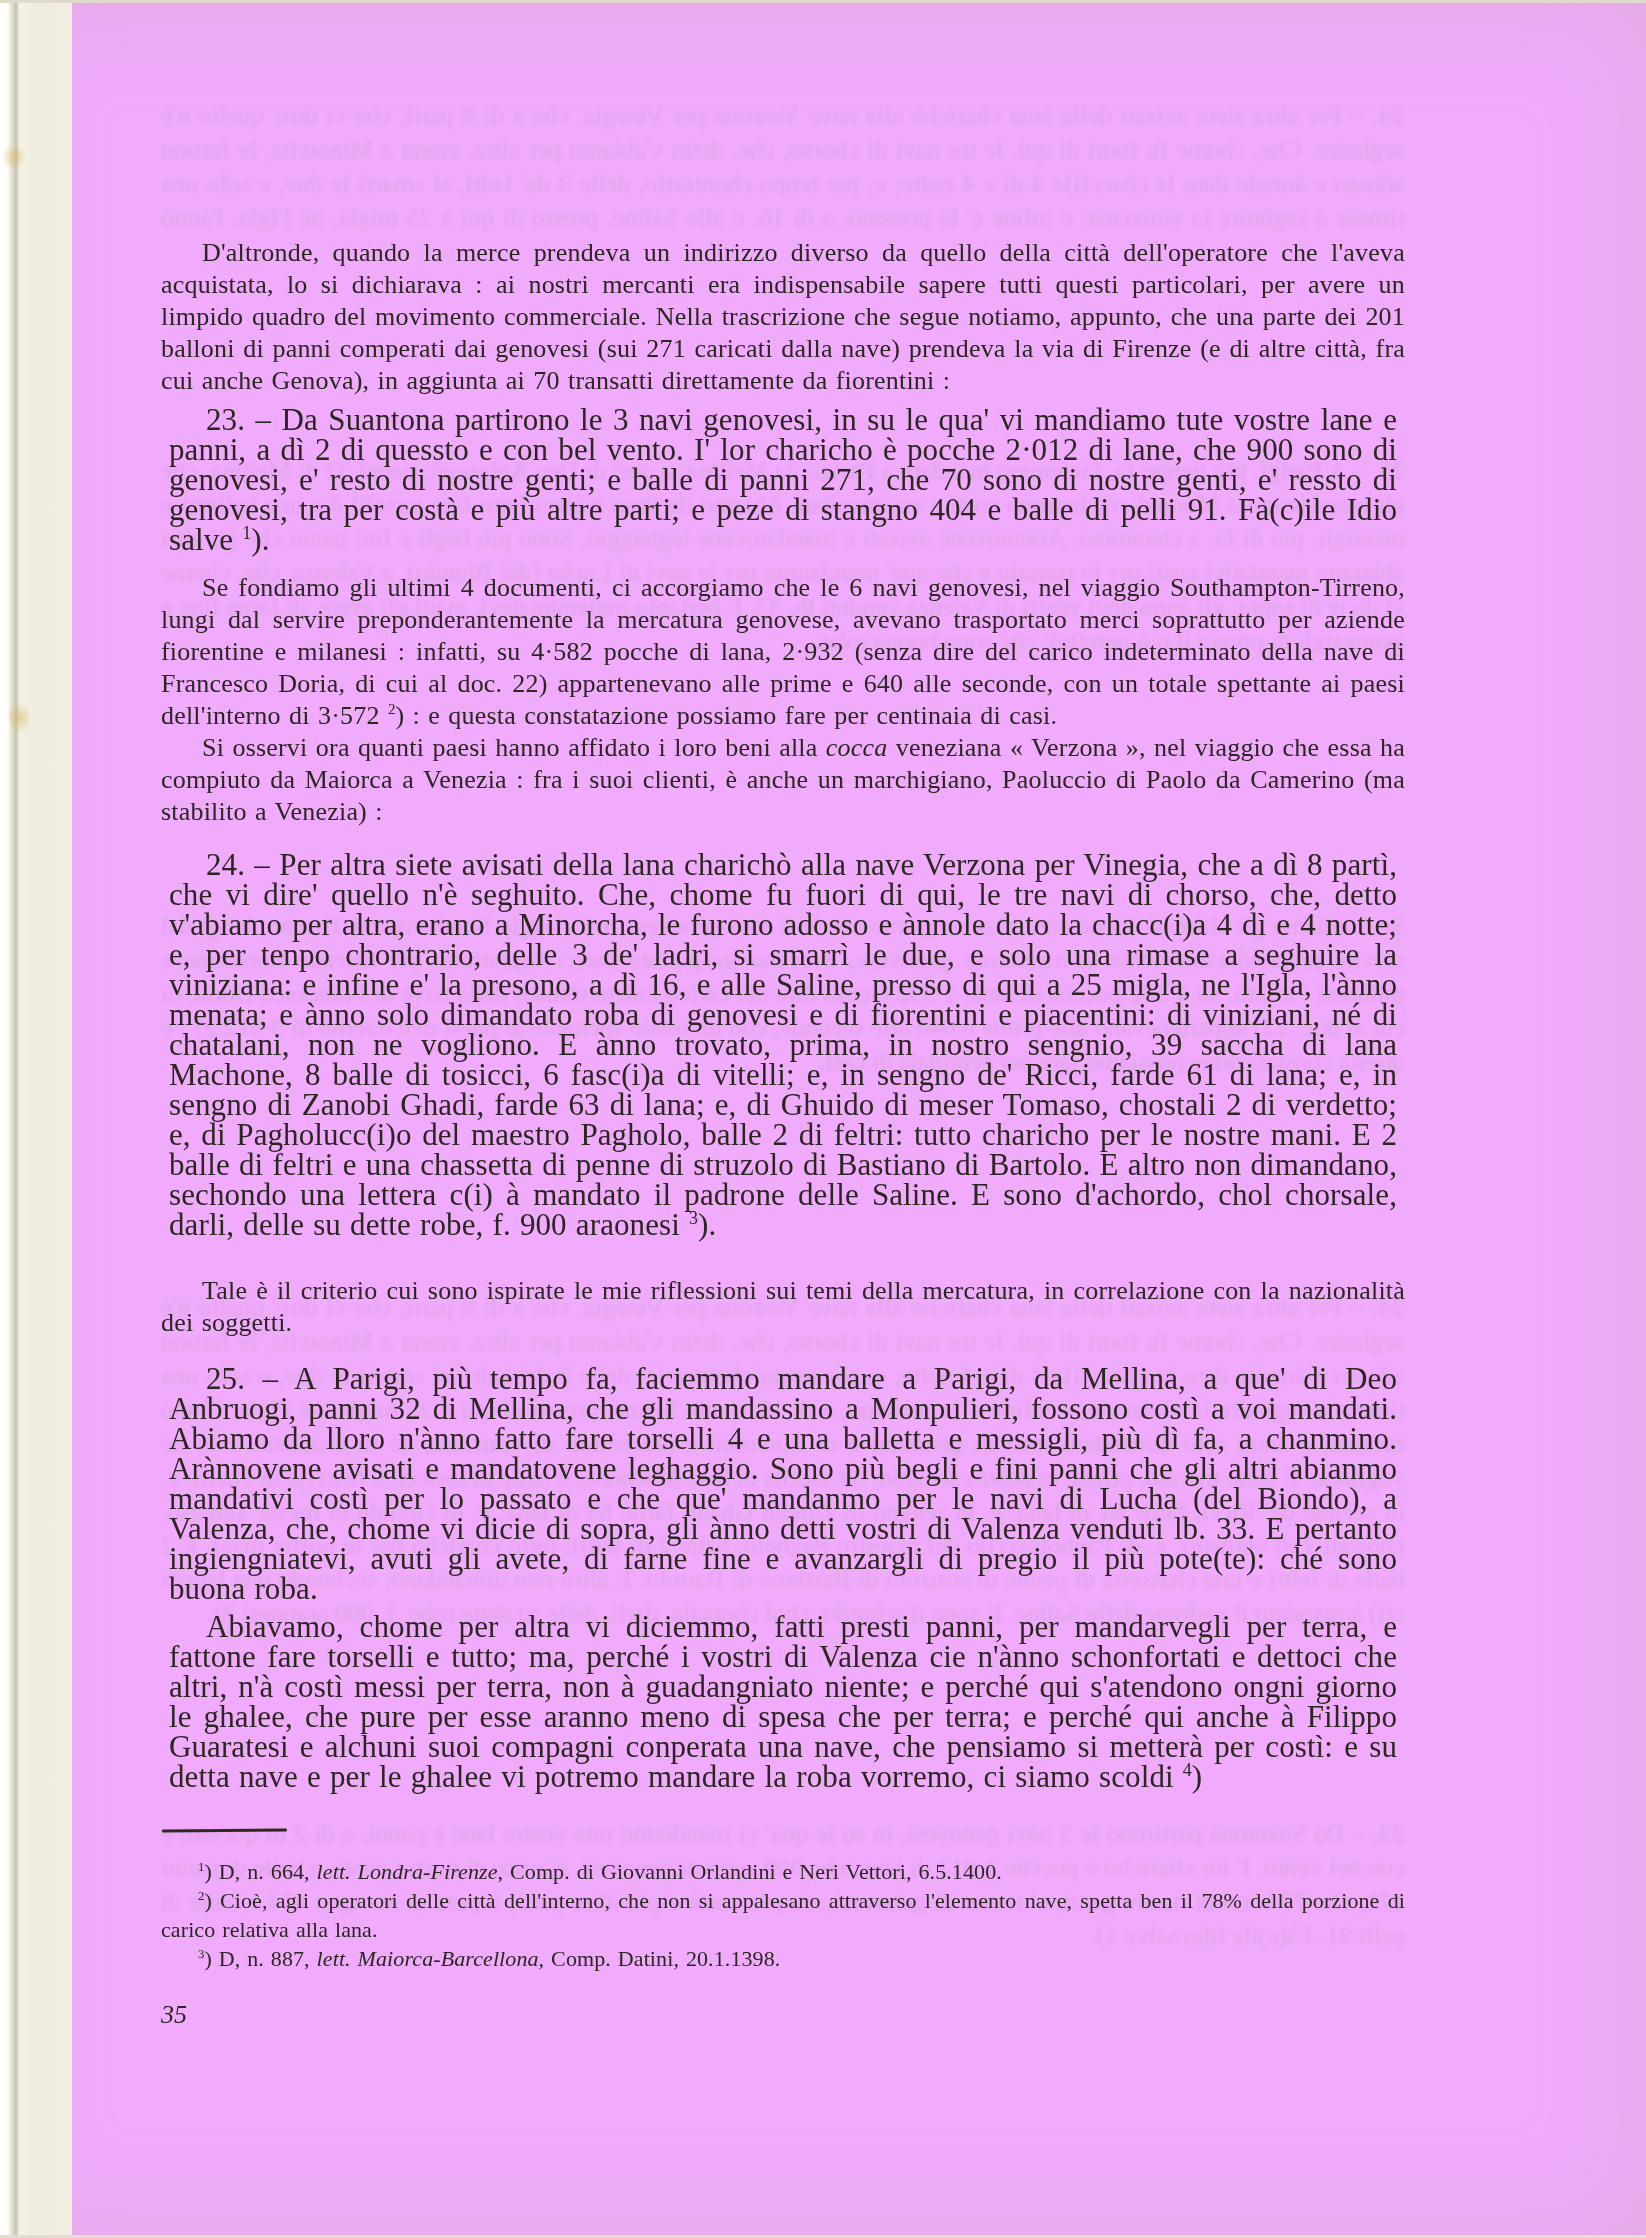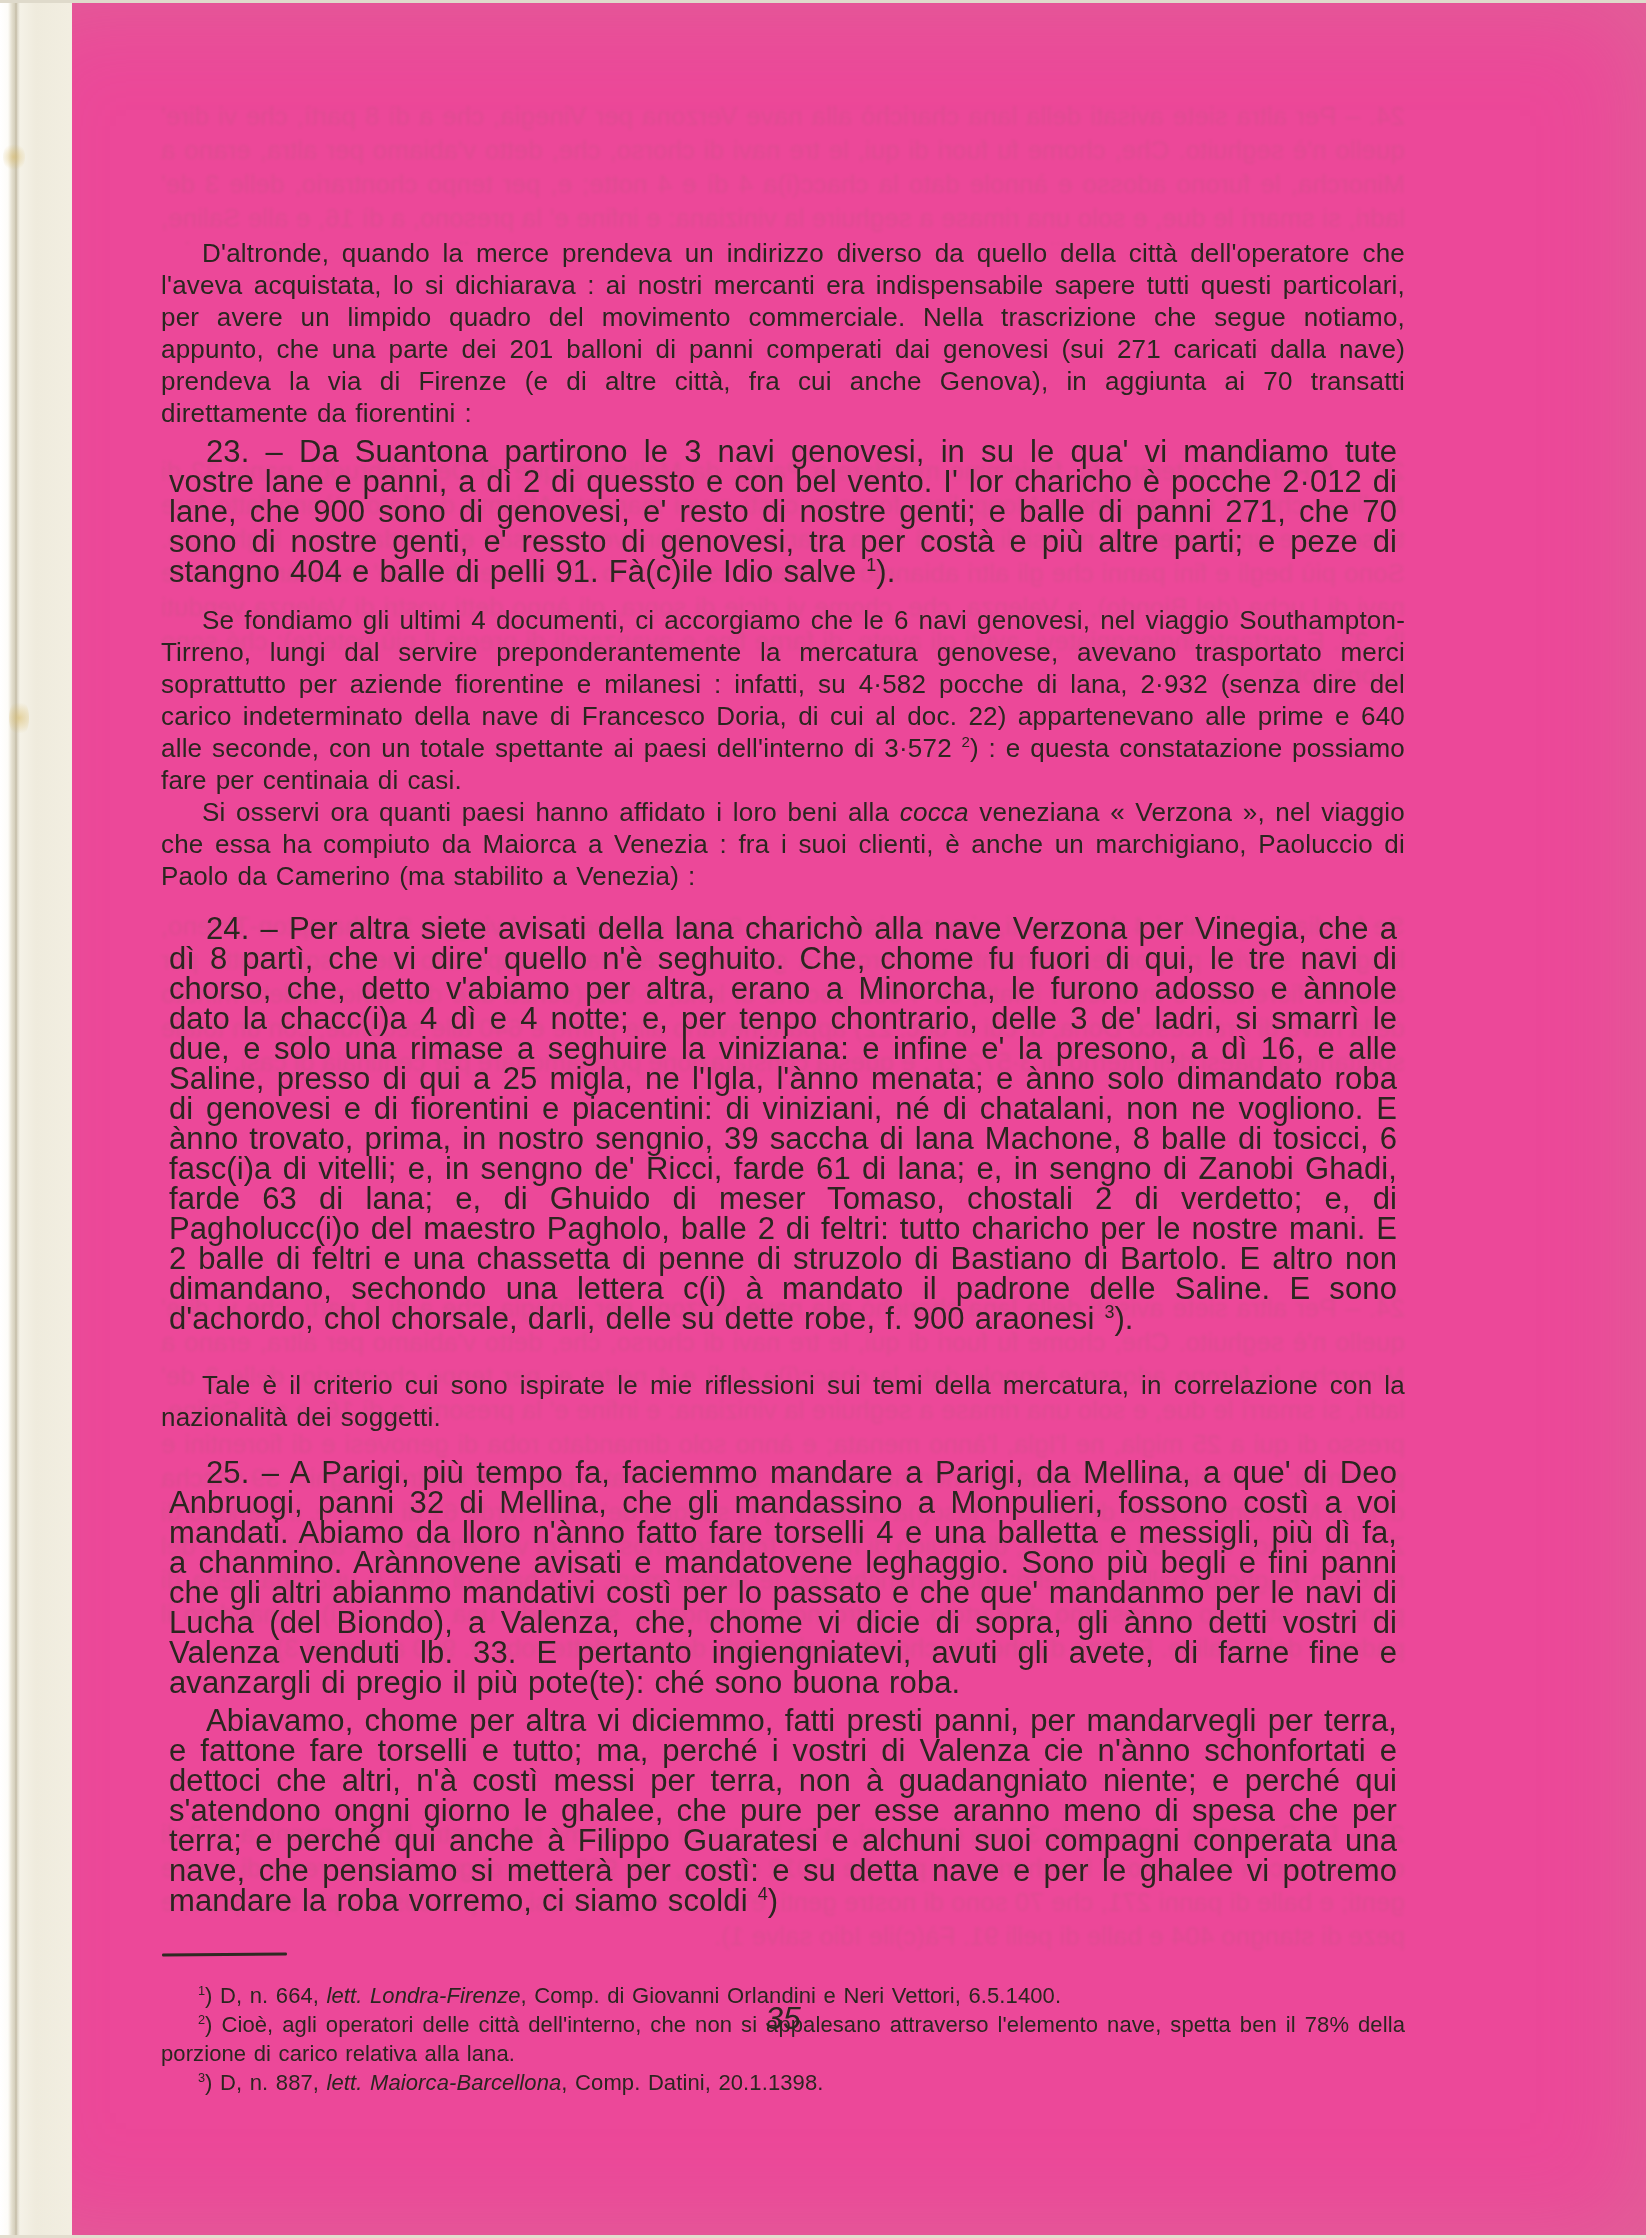--- a/index.html
+++ b/index.html
@@ -1,22 +1,22 @@
 <!DOCTYPE html>
 <html style="font-size:10.5px"><head>
 <meta charset="utf-8">
 <style>
   html, body { margin: 0; padding: 0; background: #888; }
   .page {
     position: relative;
     width: 1646px;
     height: 2239px;
-    background: #ec4899;
+    background: #f0abfc;
     overflow: hidden;
-    font-family: Liberation Sans, sans-serif;
+    font-family: Liberation Serif, serif;
     color: #2b2620;
     box-shadow: inset 0 0 105px rgba(186,176,146,.28);
   }
   
   .binding {
     position: absolute; left: 0; top: 0; bottom: 0; width: 72px;
     background: linear-gradient(90deg,
       #ffffff 0px, #fdfcf8 8px, #e3decd 12px, #cfc9b6 16px,
       #f5f2e7 20px, #efebdd 36px, #f2eee1 69px);
     z-index: 3;
@@ -80,21 +80,21 @@
   }
   .footnotes { margin-top: 25px; }
   .footnote {
     font-size: 22px; line-height: 29px;
     text-align: justify; text-indent: 37px;
     letter-spacing: 0.1px; word-spacing: 1.3px;
     margin: 0;
   }
   .page-number {
     position: absolute; left: 161px; width: 1244px; top: 2000px;
-    text-align: center; font-size: 32px; font-style: italic;
+    font-size: 26px; font-style: italic;
     color: #2b2620; z-index: 2;
   }
 </style>
 </head>
 <body>
 
 <div class="page">
 
   <div class="bleed" style="top:99px; max-height:145px;">24. – Per altra siete avisati della lana charichò alla nave Verzona per Vinegia, che a dì 8 partì, che vi dire' quello n'è seghuito. Che, chome fu fuori di qui, le tre navi di chorso, che, detto v'abiamo per altra, erano a Minorcha, le furono adosso e ànnole dato la chacc(i)a 4 dì e 4 notte; e, per tenpo chontrario, delle 3 de' ladri, si smarrì le due, e solo una rimase a seghuire la viniziana: e infine e' la presono, a dì 16, e alle Saline, presso di qui a 25 migla, ne l'Igla, l'ànno menata; e ànno solo dimandato roba di genovesi e di fiorentini e piacentini: di viniziani, né di chatalani, non ne vogliono. E ànno trovato, prima, in nostro sengnio, 39 saccha di lana Machone, 8 balle di tosicci, 6 fasc(i)a di vitelli; e, in sengno de' Ricci, farde 61 di lana; e, in sengno di Zanobi Ghadi, farde 63 di lana; e, di Ghuido di meser Tomaso, chostali 2 di verdetto; e, di Pagholucc(i)o del maestro Pagholo, balle 2 di feltri: tutto charicho per le nostre mani. E 2 balle di feltri e una chassetta di penne di struzolo di Bastiano di Bartolo. E altro non dimandano, sechondo una lettera c(i) à mandato il padrone delle Saline. E sono d'achordo, chol chorsale, darli, delle su dette robe, f. 900 araonesi 3).</div>
   <div class="bleed" style="top:454px; max-height:283px;">25. – A Parigi, più tempo fa, faciemmo mandare a Parigi, da Mellina, a que' di Deo Anbruogi, panni 32 di Mellina, che gli mandassino a Monpulieri, fossono costì a voi mandati. Abiamo da lloro n'ànno fatto fare torselli 4 e una balletta e messigli, più dì fa, a chanmino. Arànnovene avisati e mandatovene leghaggio. Sono più begli e fini panni che gli altri abianmo mandativi costì per lo passato e che que' mandanmo per le navi di Lucha (del Biondo), a Valenza, che, chome vi dicie di sopra, gli ànno detti vostri di Valenza venduti lb. 33. E pertanto ingiengniatevi, avuti gli avete, di farne fine e avanzargli di pregio il più pote(te): ché sono buona roba.</div>

